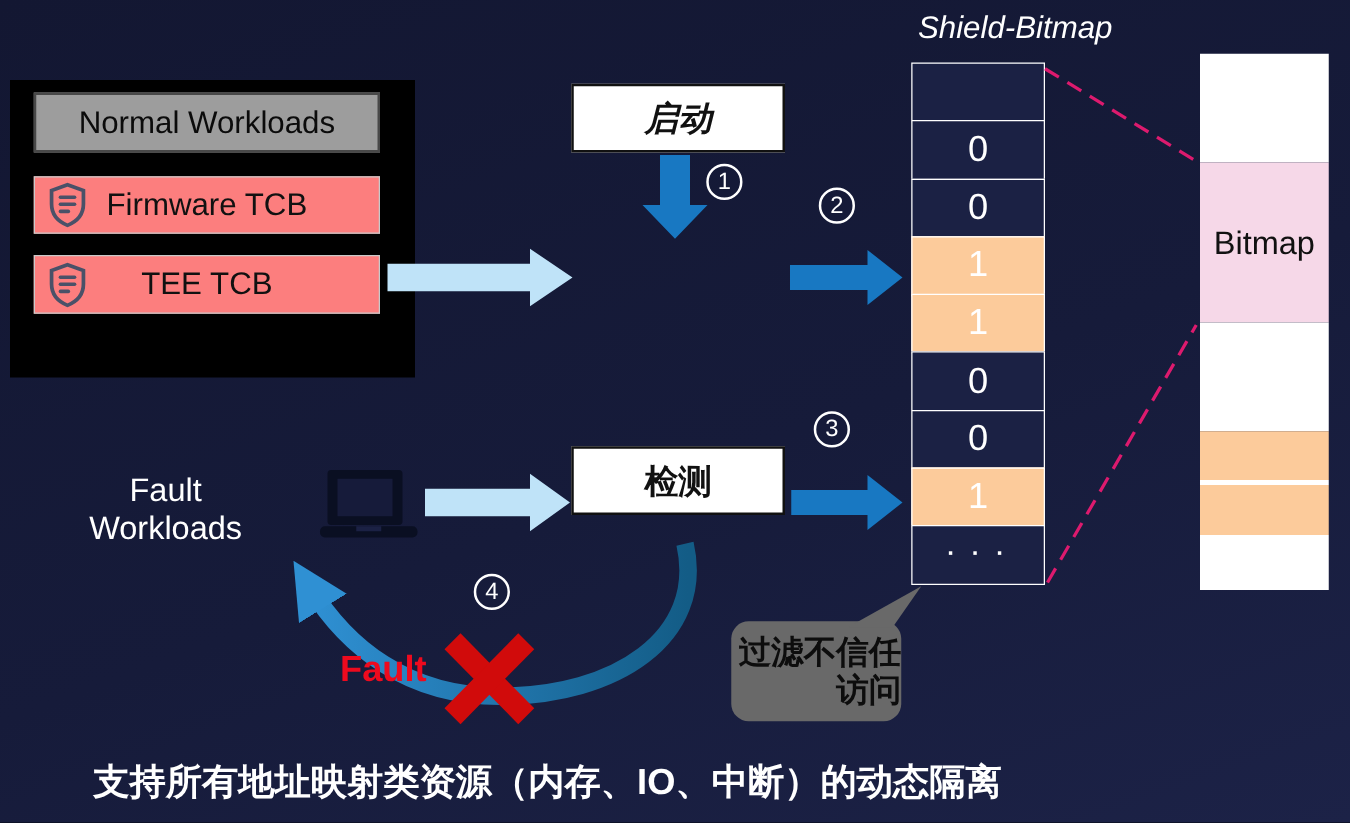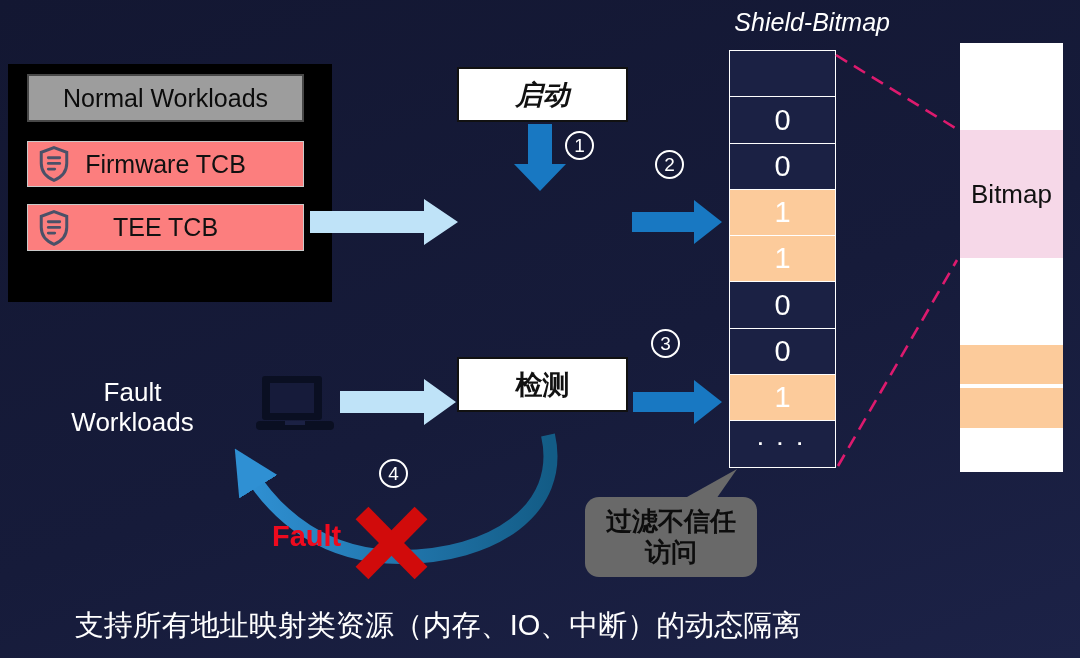--- a/index.html
+++ b/index.html
@@ -55,26 +55,26 @@
   
   #legend-col{left:960px;top:43px;width:103px;height:429px;display:flex;flex-direction:column;z-index:2;}
   .lsec{width:100%;}
   .lsec[data-tone="white"]{background:#fff;}
   .lsec[data-tone="pink"]{background:#f6d8e8;display:flex;align-items:center;justify-content:center;color:#111;font-size:26px;}
   .lsec[data-tone="orange"]{background:#fccb9b;}
 
   
   #wl-text{left:55px;top:378px;width:155px;text-align:center;color:#fff;font-size:26px;font-weight:500;line-height:1.15;z-index:2;}
   #fault-label{left:272px;top:520px;color:#ee0a1e;font-size:29px;font-weight:700;z-index:7;}
-  #caption{left:0;top:606px;width:876px;text-align:center;color:#fff;font-size:29px;font-weight:400;z-index:2;}
+  #caption{left:0;top:606px;width:876px;text-align:center;color:#fff;font-size:29px;font-weight:700;z-index:2;}
 
   
   #callout{
-    left:585px;top:497px;width:172px;height:80px;background:#696969;border-radius:14px;
-    display:flex;flex-direction:column;align-items:center;justify-content:center;
+    left:585px;top:497px;width:136px;height:80px;background:#696969;border-radius:14px;
+    display:flex;flex-direction:column;align-items:flex-end;justify-content:center;
     color:#0d0d0d;font-size:26px;font-weight:700;line-height:1.2;z-index:3;
   }
 
   #overlay{position:absolute;inset:0;z-index:5;pointer-events:none;}
 </style>
 </head>
 <body>
 
 <div id="stage">
 

